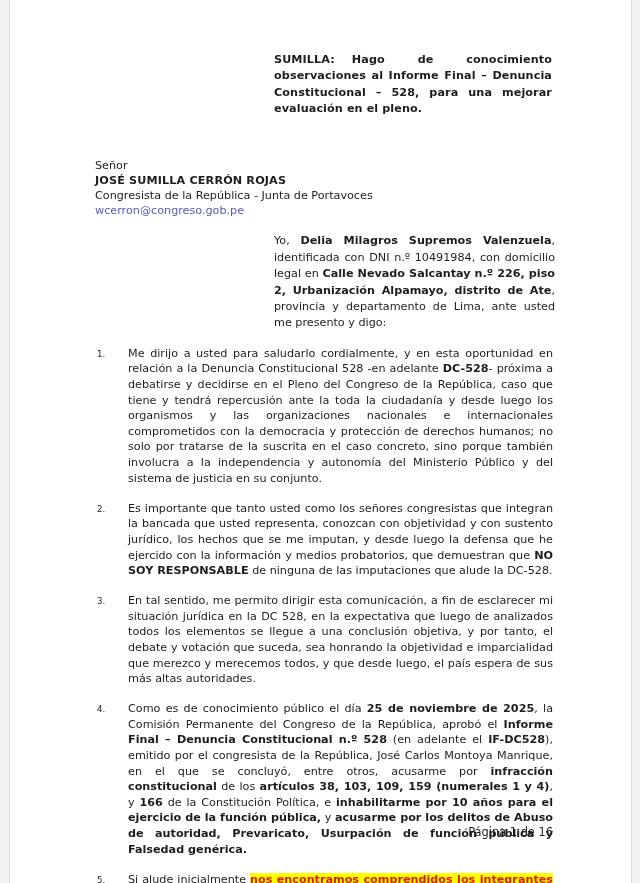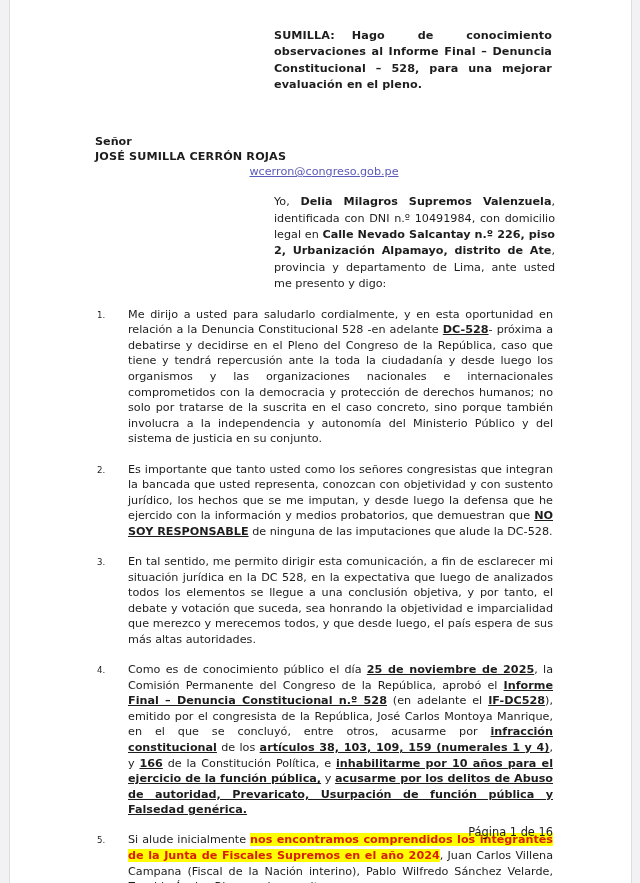--- a/index.html
+++ b/index.html
@@ -35,21 +35,21 @@
     padding: 0;
   }
 
   .doc-body {
     position: absolute;
     left: 0;
     top: 0;
     width: 100%;
     height: 100%;
     box-sizing: border-box;
-    padding: 28px 78px 0 78px;
+    padding: 52px 78px 0 78px;
     color: #1d1d1d;
   }
 
   
   .sumilla-block {
     margin-left: 186px;
     width: 278px;
     font-size: 11.2px;
     line-height: 16.4px;
     font-weight: bold;
@@ -62,28 +62,26 @@
   }
   .sumilla-gap { display: inline-block; width: 17px; }
 
   
   .addressee {
     margin-top: 25px;
     margin-left: 7px;
     font-size: 11.2px;
     line-height: 15.2px;
   }
-  .addressee .line-plain { font-weight: bold; margin-top: 40px; }
+  .addressee .line-plain { font-weight: normal; margin-top: 40px; }
   .addressee .line-name { font-weight: bold; letter-spacing: 0.15px; }
   .addressee .line-role { font-weight: normal; }
   .addressee .line-email {
     color: #5a5ab9;
-    text-decoration: underline;
     font-weight: normal;
-    text-align: center;
   }
 
   
   .intro-block {
     margin-top: 15px;
     margin-left: 186px;
     width: 281px;
     font-size: 11.2px;
     line-height: 16.4px;
     text-align: justify;
@@ -110,21 +108,21 @@
   .numbered-item .num {
     position: absolute;
     left: 9px;
     top: 1px;
     width: 16px;
     text-align: left;
     font-size: 8.6px;
     color: #1d1d1d;
     font-weight: normal;
   }
-  .numbered-item b { font-weight: bold; text-decoration: underline; }
+  .numbered-item b { font-weight: bold; }
 
   .hl {
     background: #ffff00;
     color: #d81f00;
     font-weight: bold;
   }
 
   
   .page-footer {
     position: absolute;
@@ -143,20 +141,21 @@
   <div class="page-sheet">
     <div class="doc-body">
 
       <div class="sumilla-block">
         <span class="sumilla-label">SUMILLA:</span><span class="sumilla-gap"></span><span>Hago de conocimiento observaciones al Informe Final – Denuncia Constitucional – 528, para una mejorar evaluación en el pleno.</span>
       </div>
 
       <div class="addressee">
         <div class="line-plain">Señor</div>
         <div class="line-name">JOSÉ SUMILLA CERRÓN ROJAS</div>
+        <div class="line-role">Congresista de la República - Junta de Portavoces</div>
         <div class="line-email">wcerron@congreso.gob.pe</div>
       </div>
 
       <div class="intro-block">
         <span>Yo,</span>
         <b>Delia Milagros Supremos Valenzuela</b><span>, identificada con DNI n.º 10491984, con domicilio legal en </span><b>Calle Nevado Salcantay n.º 226, piso 2, Urbanización Alpamayo, distrito de Ate</b><span>, provincia y departamento de Lima, ante usted me presento y digo:</span>
       </div>
 
       <ol class="numbered-list" id="numbered-list">
           <li class="numbered-item"><span class="num">1.</span><span>Me dirijo a usted para saludarlo cordialmente, y en esta oportunidad en relación a la Denuncia Constitucional 528 -en adelante </span><b>DC-528</b><span>- próxima a debatirse y decidirse en el Pleno del Congreso de la República, caso que tiene y tendrá repercusión ante la toda la ciudadanía y desde luego los organismos y las organizaciones nacionales e internacionales comprometidos con la democracia y protección de derechos humanos; no solo por tratarse de la suscrita en el caso concreto, sino porque también involucra a la independencia y autonomía del Ministerio Público y del sistema de justicia en su conjunto.</span></li>

